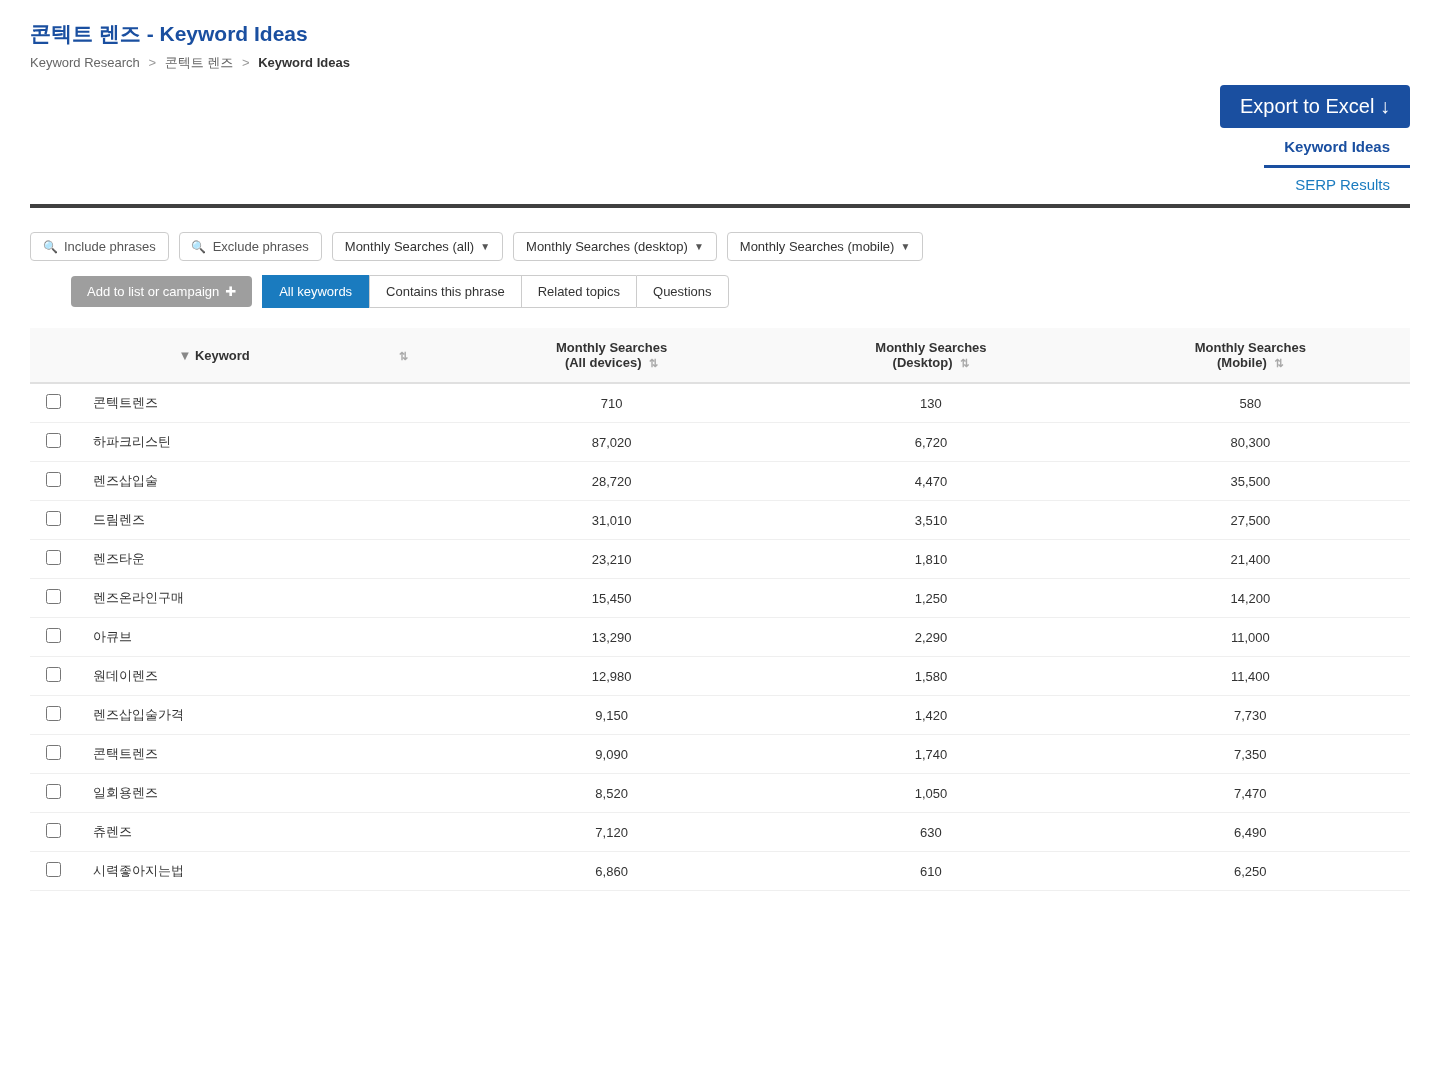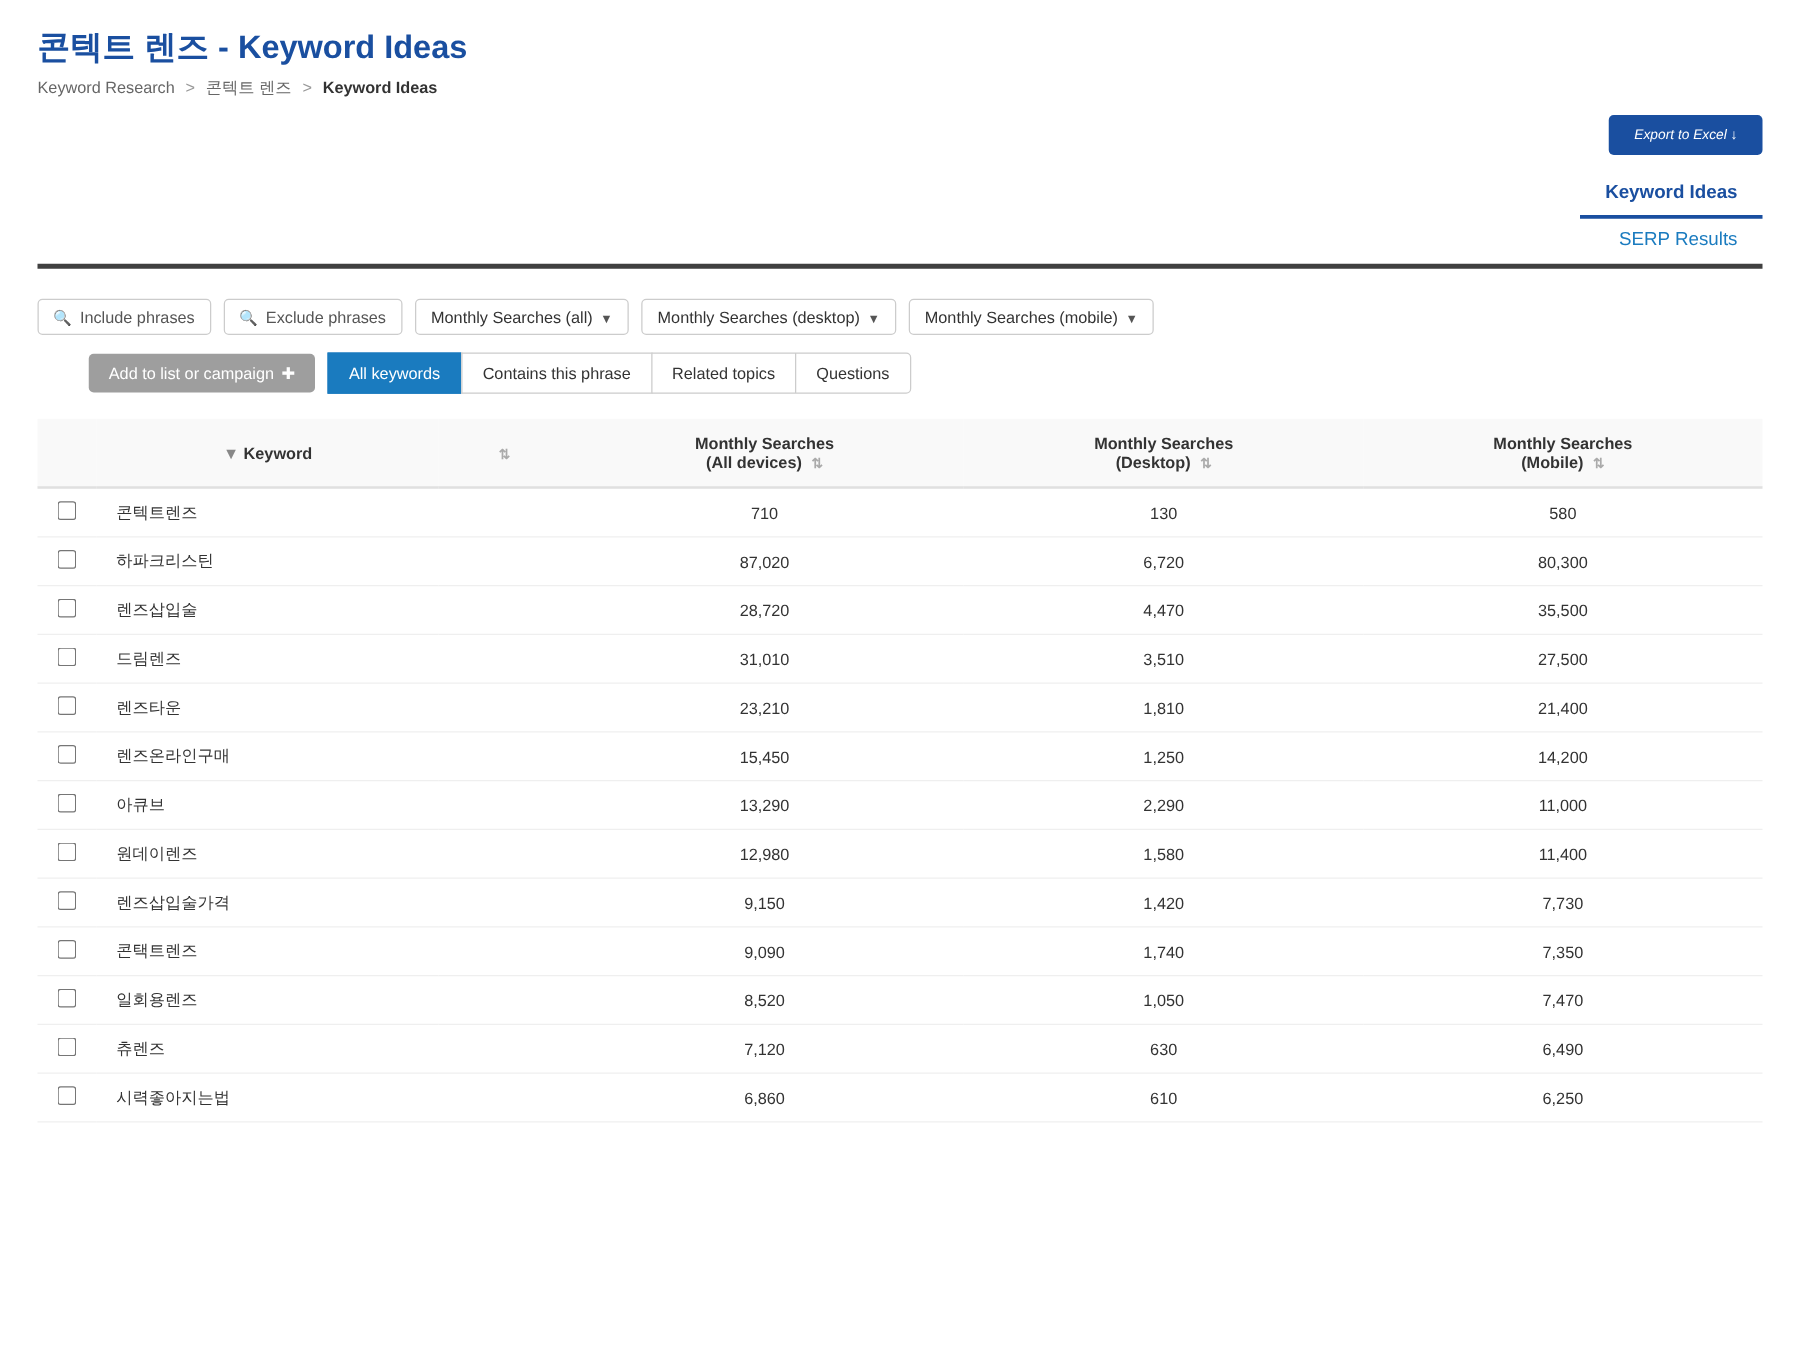--- a/index.html
+++ b/index.html
@@ -1,30 +1,30 @@
 <!DOCTYPE html>
 <html><head>
   <meta charset="utf-8">
   <style>
     * { box-sizing: border-box; margin: 0; padding: 0; }
     body { font-family: -apple-system, BlinkMacSystemFont, 'Segoe UI', Arial, sans-serif; font-size: 14px; color: #333; background: #fff; }
     .page-container { padding: 20px 30px; max-width: 1440px; }
-    .page-title { font-size: 26px; font-weight: 700; color: #1a4fa0; margin-bottom: 6px; }
+    .page-title { font-size: 21px; font-weight: 700; color: #1a4fa0; margin-bottom: 6px; }
     .breadcrumb { font-size: 13px; color: #666; margin-bottom: 18px; }
     .breadcrumb span { color: #666; }
     .breadcrumb strong { color: #333; font-weight: 600; }
     .breadcrumb .sep { margin: 0 5px; color: #999; }
     .tabs-row { display: flex; align-items: flex-end; border-bottom: 4px solid #404040; margin-bottom: 24px; position: relative; flex-direction: column; }
     .tab { padding: 10px 20px; font-size: 15px; cursor: pointer; color: #1a7bbf; text-decoration: none; border-bottom: 3px solid transparent; margin-bottom: -2px; }
     .tab.active { color: #1a4fa0; font-weight: 700; border-bottom: 3px solid #1a4fa0; }
-    .export-btn { margin-left: auto; background: #1a4fa0; color: #fff; border: none; padding: 10px 20px; border-radius: 4px; font-size: 11px; cursor: pointer; display: flex; align-items: center; gap: 8px; position: absolute; right: 0; top: -5px; font-style: italic; }
+    .export-btn { margin-left: auto; background: #1a4fa0; color: #fff; border: none; padding: 10px 20px; border-radius: 4px; font-size: 20px; cursor: pointer; display: flex; align-items: center; gap: 8px; position: absolute; right: 0; top: -5px; }
     .filters-row { display: flex; align-items: center; gap: 10px; margin-bottom: 14px; flex-wrap: wrap; }
     .filter-input { display: flex; align-items: center; gap: 6px; border: 1px solid #ccc; border-radius: 4px; padding: 6px 12px; font-size: 13px; color: #555; background: #fff; cursor: pointer; }
     .filter-input .icon { color: #888; font-size: 12px; }
-    .filter-dropdown { display: flex; align-items: flex-end; gap: 6px; border: 1px solid #ccc; border-radius: 4px; padding: 6px 12px; font-size: 13px; color: #333; background: #fff; cursor: pointer; }
+    .filter-dropdown { display: flex; align-items: center; gap: 6px; border: 1px solid #ccc; border-radius: 4px; padding: 6px 12px; font-size: 13px; color: #333; background: #fff; cursor: pointer; }
     .filter-dropdown .arrow { color: #555; font-size: 10px; }
     .subtabs-row { display: flex; align-items: center; gap: 0; margin-bottom: 20px; }
     .add-btn { background: #9e9e9e; color: #fff; border: none; padding: 8px 16px; border-radius: 4px; font-size: 13px; cursor: pointer; display: flex; align-items: center; gap: 6px; margin-right: 10px; margin-left: 41px; }
     .subtab { padding: 8px 16px; font-size: 13px; border: 1px solid #ccc; background: #fff; cursor: pointer; color: #333; }
     .subtab:first-of-type { border-radius: 4px 0 0 4px; border-right: none; }
     .subtab:last-of-type { border-radius: 0 4px 4px 0; }
     .subtab.active { background: #1a7bbf; color: #fff; border-color: #1a7bbf; }
     .subtab-middle { border-radius: 0; border-right: none; }
     table { width: 100%; border-collapse: collapse; }
     thead tr { background: #f9f9f9; border-bottom: 2px solid #e0e0e0; }

